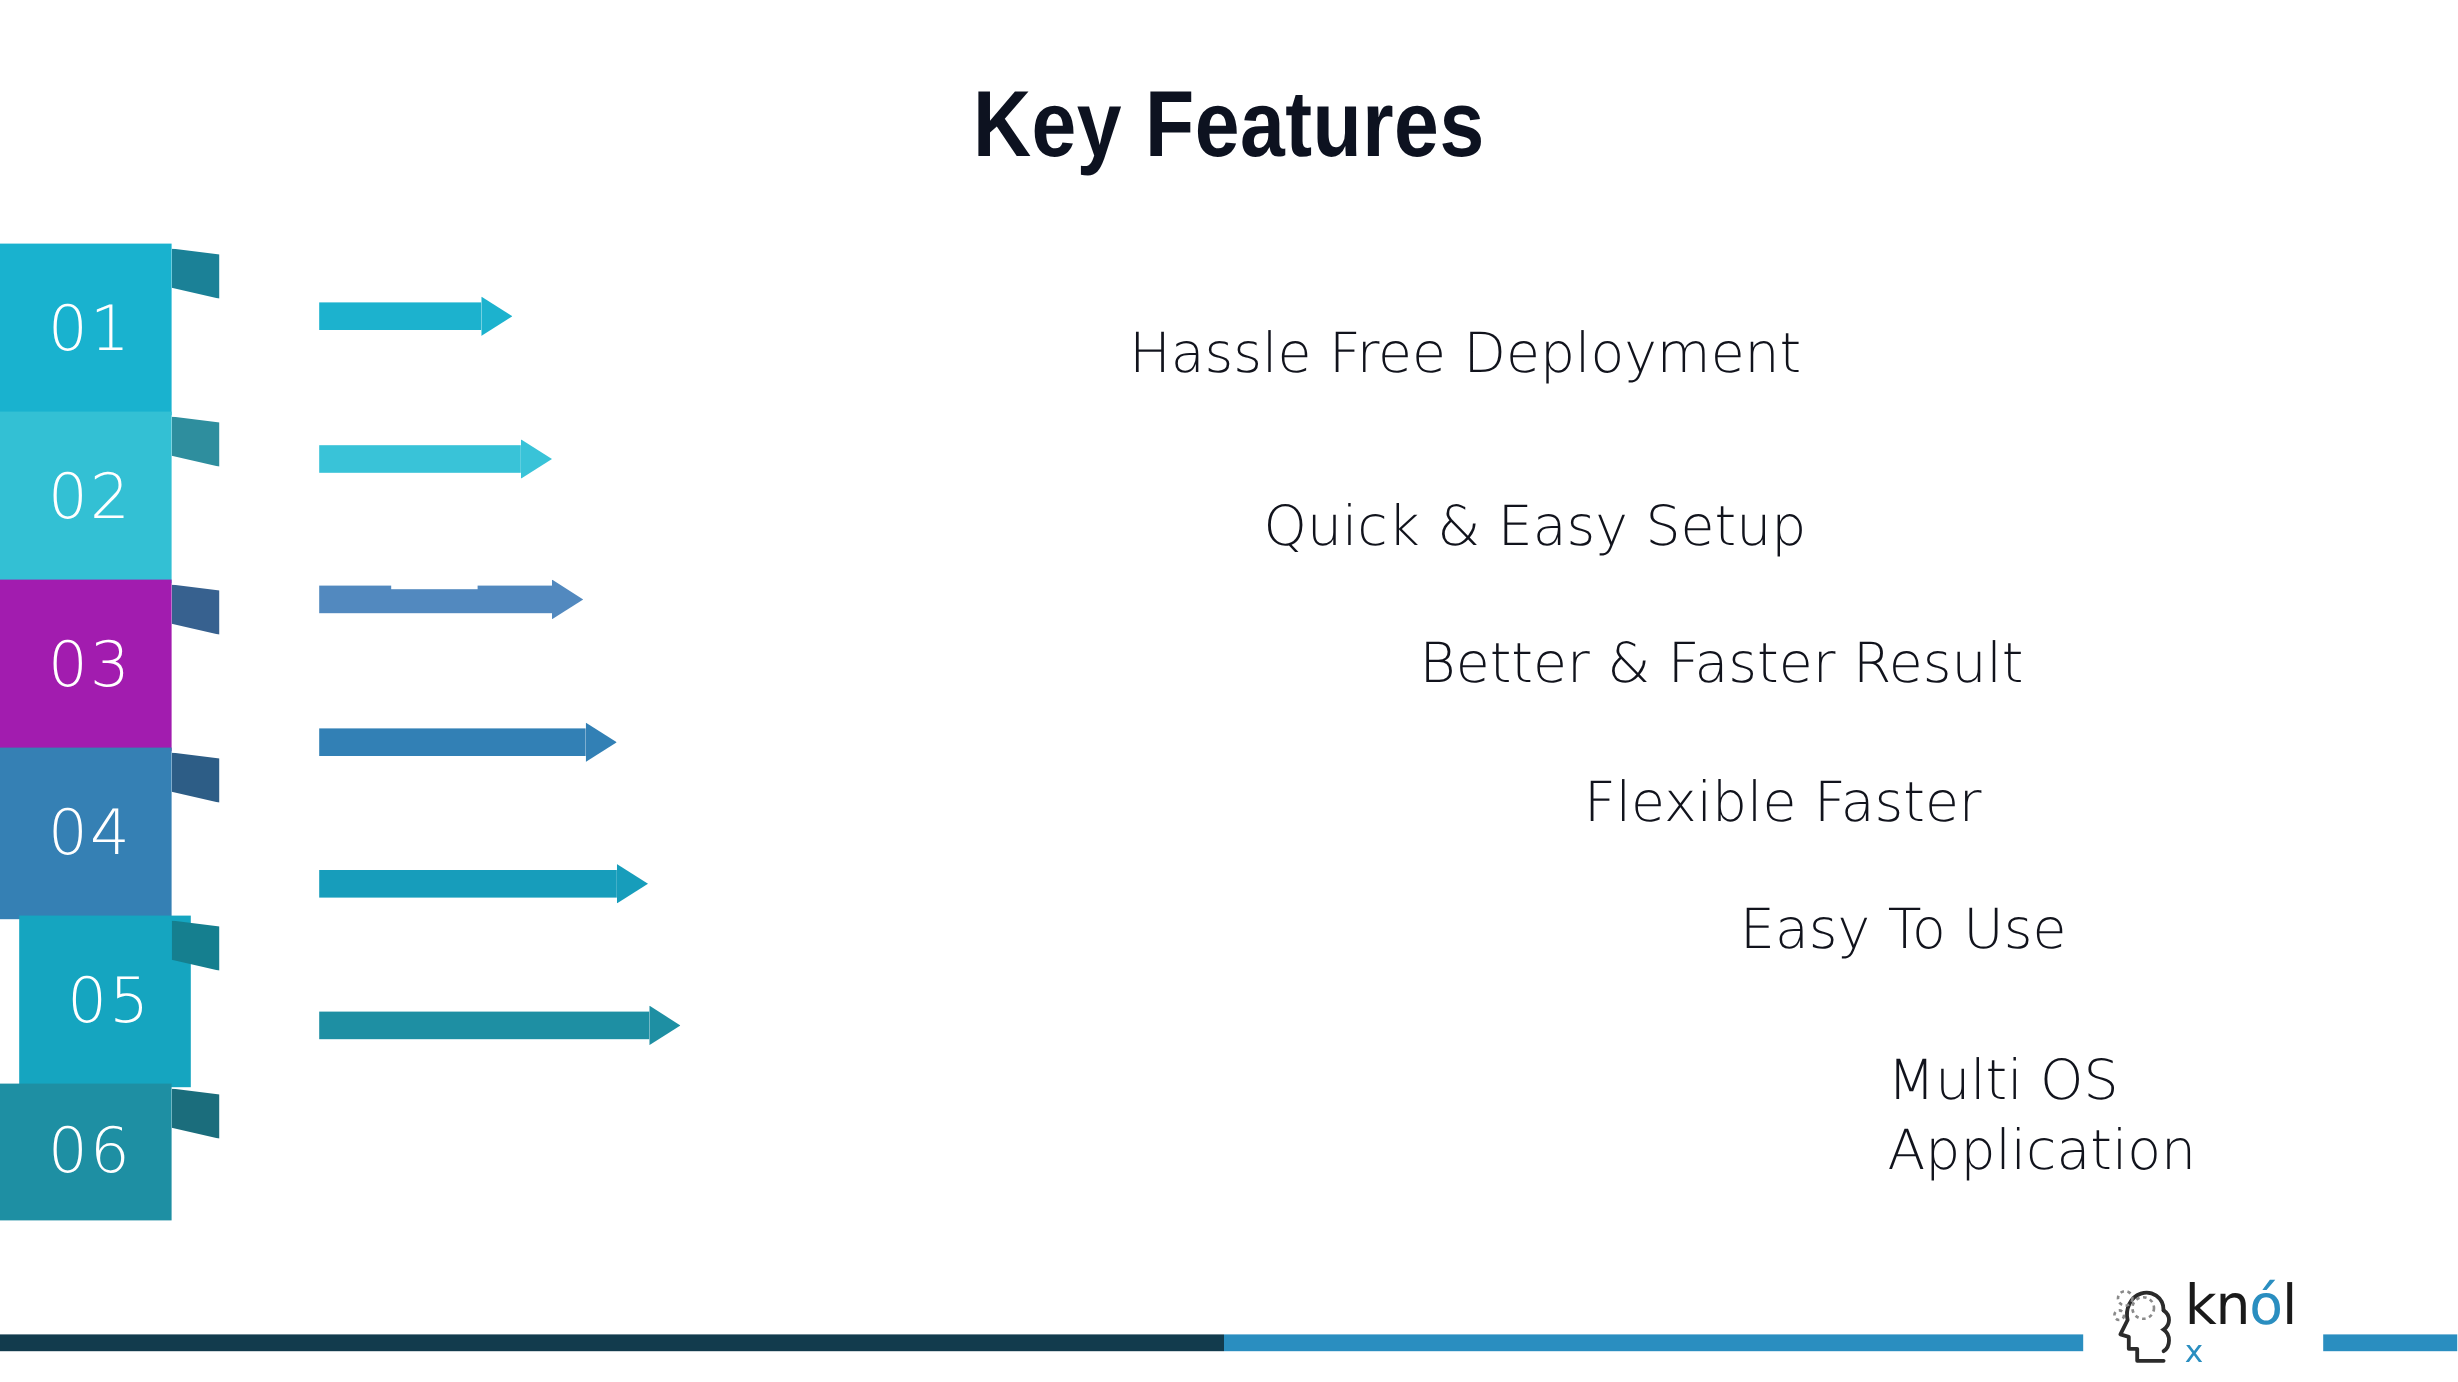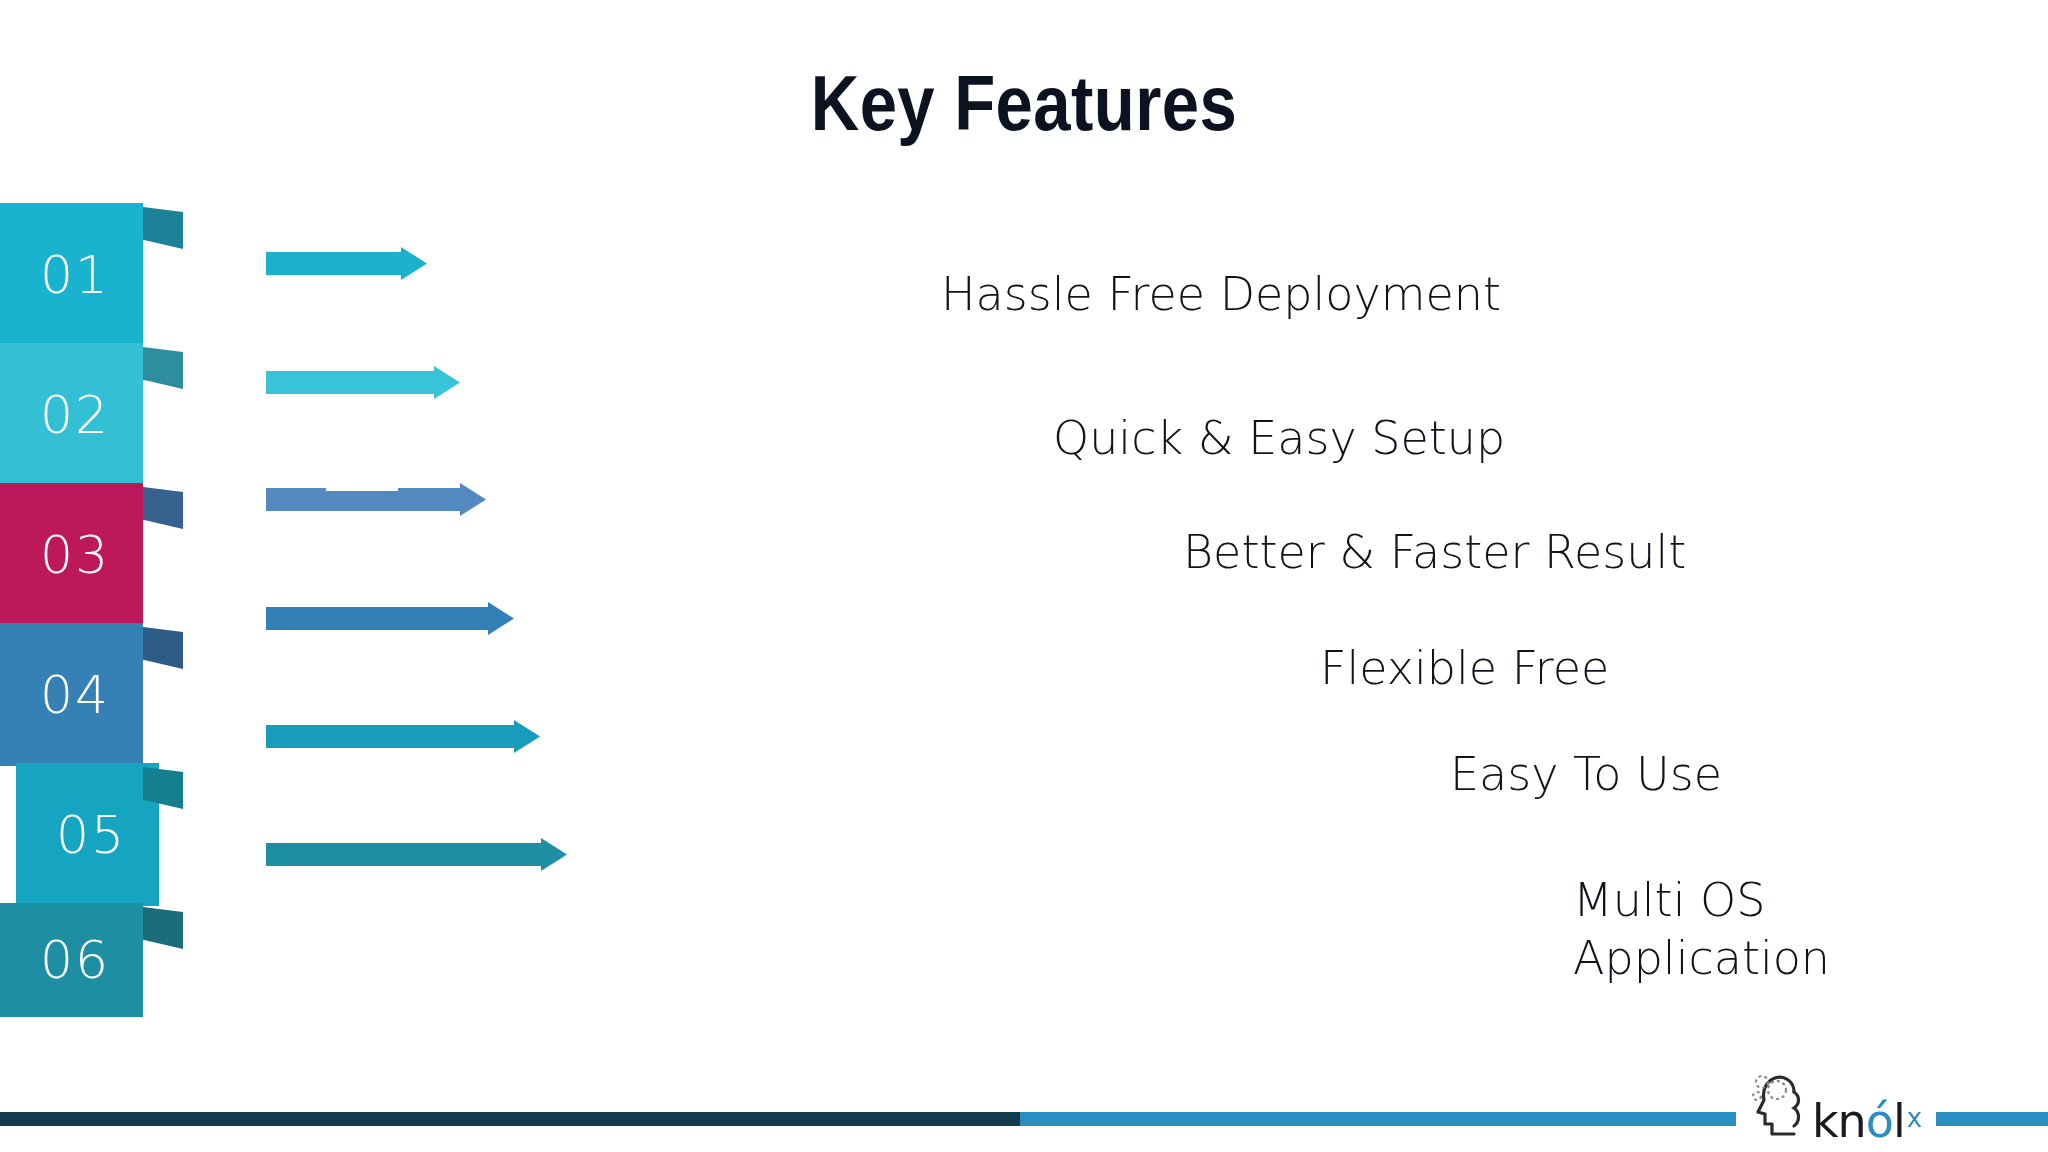--- a/index.html
+++ b/index.html
@@ -174,20 +174,21 @@
     display: flex;
     align-items: flex-end;
     justify-content: center;
     padding-bottom: 4px;
     box-sizing: border-box;
   }
   #knolx-inner {
     display: flex;
     align-items: flex-end;
     gap: 2px;
+    flex-direction: column;
   }
   #knolx-word {
     font-family: "DejaVu Sans", sans-serif;
     font-size: 46px;
     color: #1a1a1a;
     line-height: 0.9;
     letter-spacing: -1px;
   }
   #knolx-word .o-accent { color: #2a8ec0; }
   #knolx-sup {
@@ -218,39 +219,39 @@
       <div class="feature-label" style="left: 930px; top: 266px; margin-left: 11px;">Hassle Free Deployment</div>
       <div class="num-block" style="top: 343px; height: 143px; background: rgb(51, 192, 212);">
         <div class="num-label">02</div>
       </div>
       <div class="num-ribbon" style="top: 347px; background: rgb(46, 142, 158);"></div>
       <div class="arrow" style="left: 266px; top: 366px; width: 194px;">
         <div class="shaft" style="width: 168px; background: rgb(57, 195, 216);"></div>
         <div class="head" style="left: 168px; background: rgb(57, 195, 216);"></div>
       </div>
       <div class="feature-label" style="left: 1053px; top: 410px;">Quick &amp; Easy Setup</div>
-      <div class="num-block" style="top: 483px; height: 143px; background: #be185d;">
+      <div class="num-block" style="top: 483px; height: 143px; background: #a21caf;">
         <div class="num-label">03</div>
       </div>
       <div class="num-ribbon" style="top: 487px; background: rgb(55, 97, 143);"></div>
       <div class="arrow" style="left: 266px; top: 483px; width: 220px;">
         <div class="shaft" style="width: 194px; background: rgb(82, 137, 191);"></div>
         <div class="head" style="left: 194px; background: rgb(82, 137, 191);"></div>
         <div class="notch"></div>
       </div>
       <div class="feature-label" style="left: 1183px; top: 524px;">Better &amp; Faster Result</div>
       <div class="num-block" style="top: 623px; height: 143px; background: rgb(53, 128, 180);">
         <div class="num-label">04</div>
       </div>
       <div class="num-ribbon" style="top: 627px; background: rgb(45, 93, 134);"></div>
       <div class="arrow" style="left: 266px; top: 602px; width: 248px;">
         <div class="shaft" style="width: 222px; background: rgb(50, 128, 181);"></div>
         <div class="head" style="left: 222px; background: rgb(50, 128, 181);"></div>
       </div>
-      <div class="feature-label" style="left: 1320px; top: 640px;">Flexible Free</div>
+      <div class="feature-label" style="left: 1320px; top: 640px;">Flexible Faster</div>
       <div class="num-block" style="top: 763px; height: 143px; background: rgb(21, 165, 192); margin-left: 16px;">
         <div class="num-label">05</div>
       </div>
       <div class="num-ribbon" style="top: 767px; background: rgb(21, 127, 143);"></div>
       <div class="arrow" style="left: 266px; top: 720px; width: 274px;">
         <div class="shaft" style="width: 248px; background: rgb(23, 157, 187);"></div>
         <div class="head" style="left: 248px; background: rgb(23, 157, 187);"></div>
       </div>
       <div class="feature-label" style="left: 1450px; top: 746px;">Easy To Use</div>
       <div class="num-block" style="top: 903px; height: 114px; background: rgb(30, 143, 163);">

